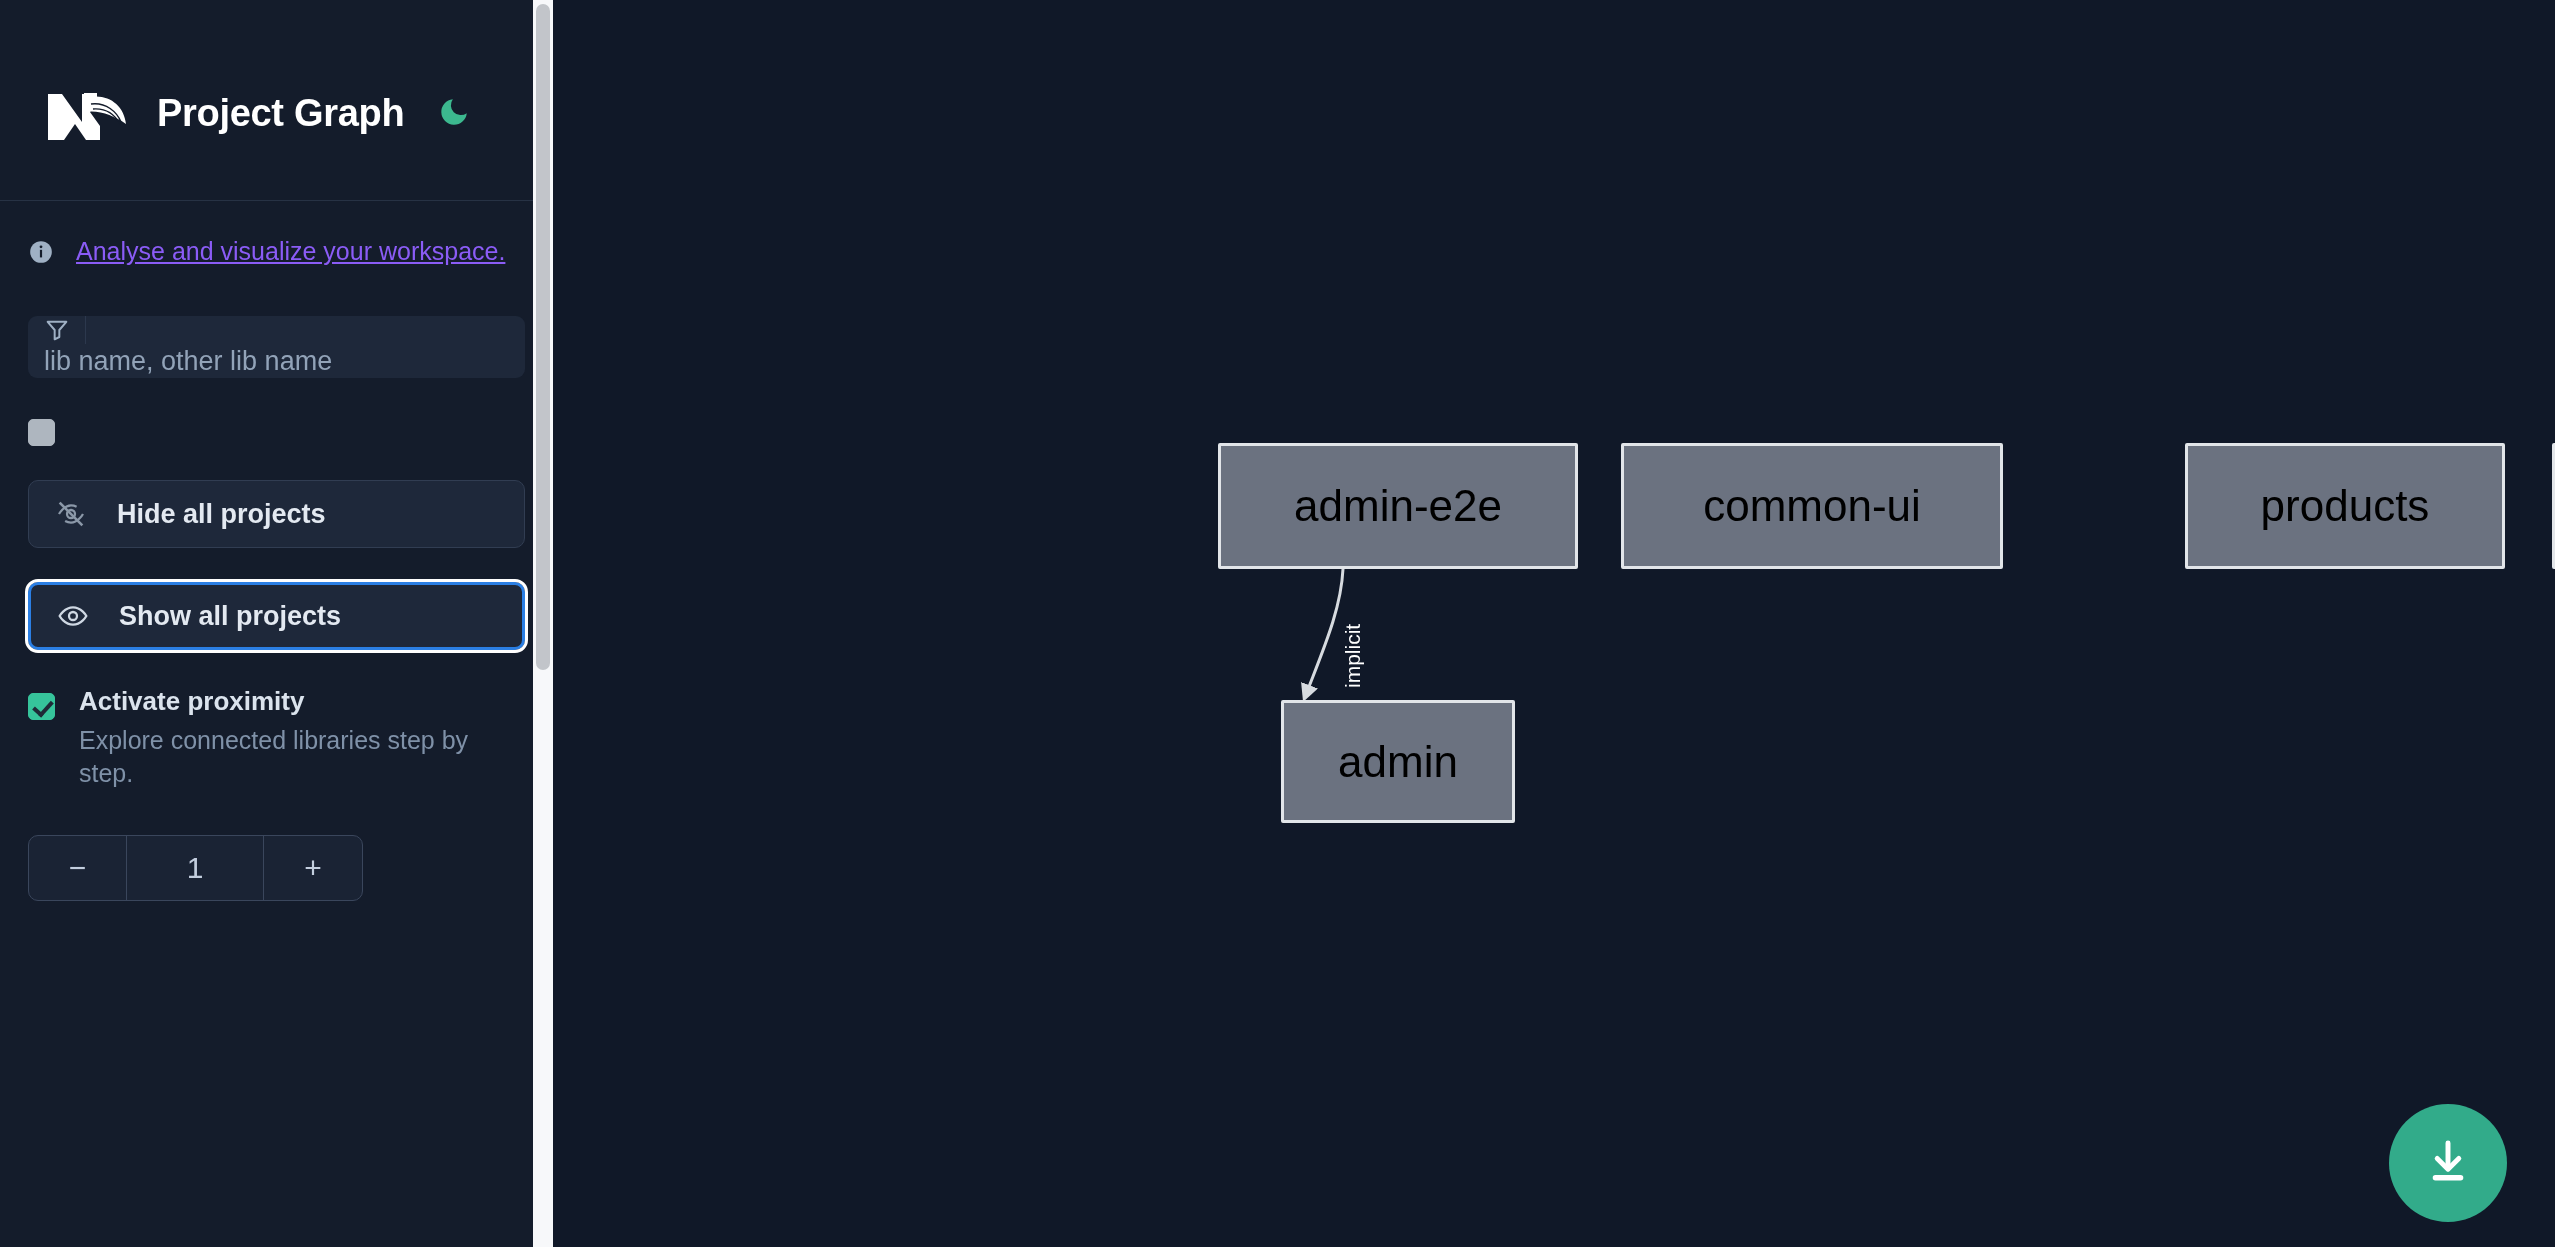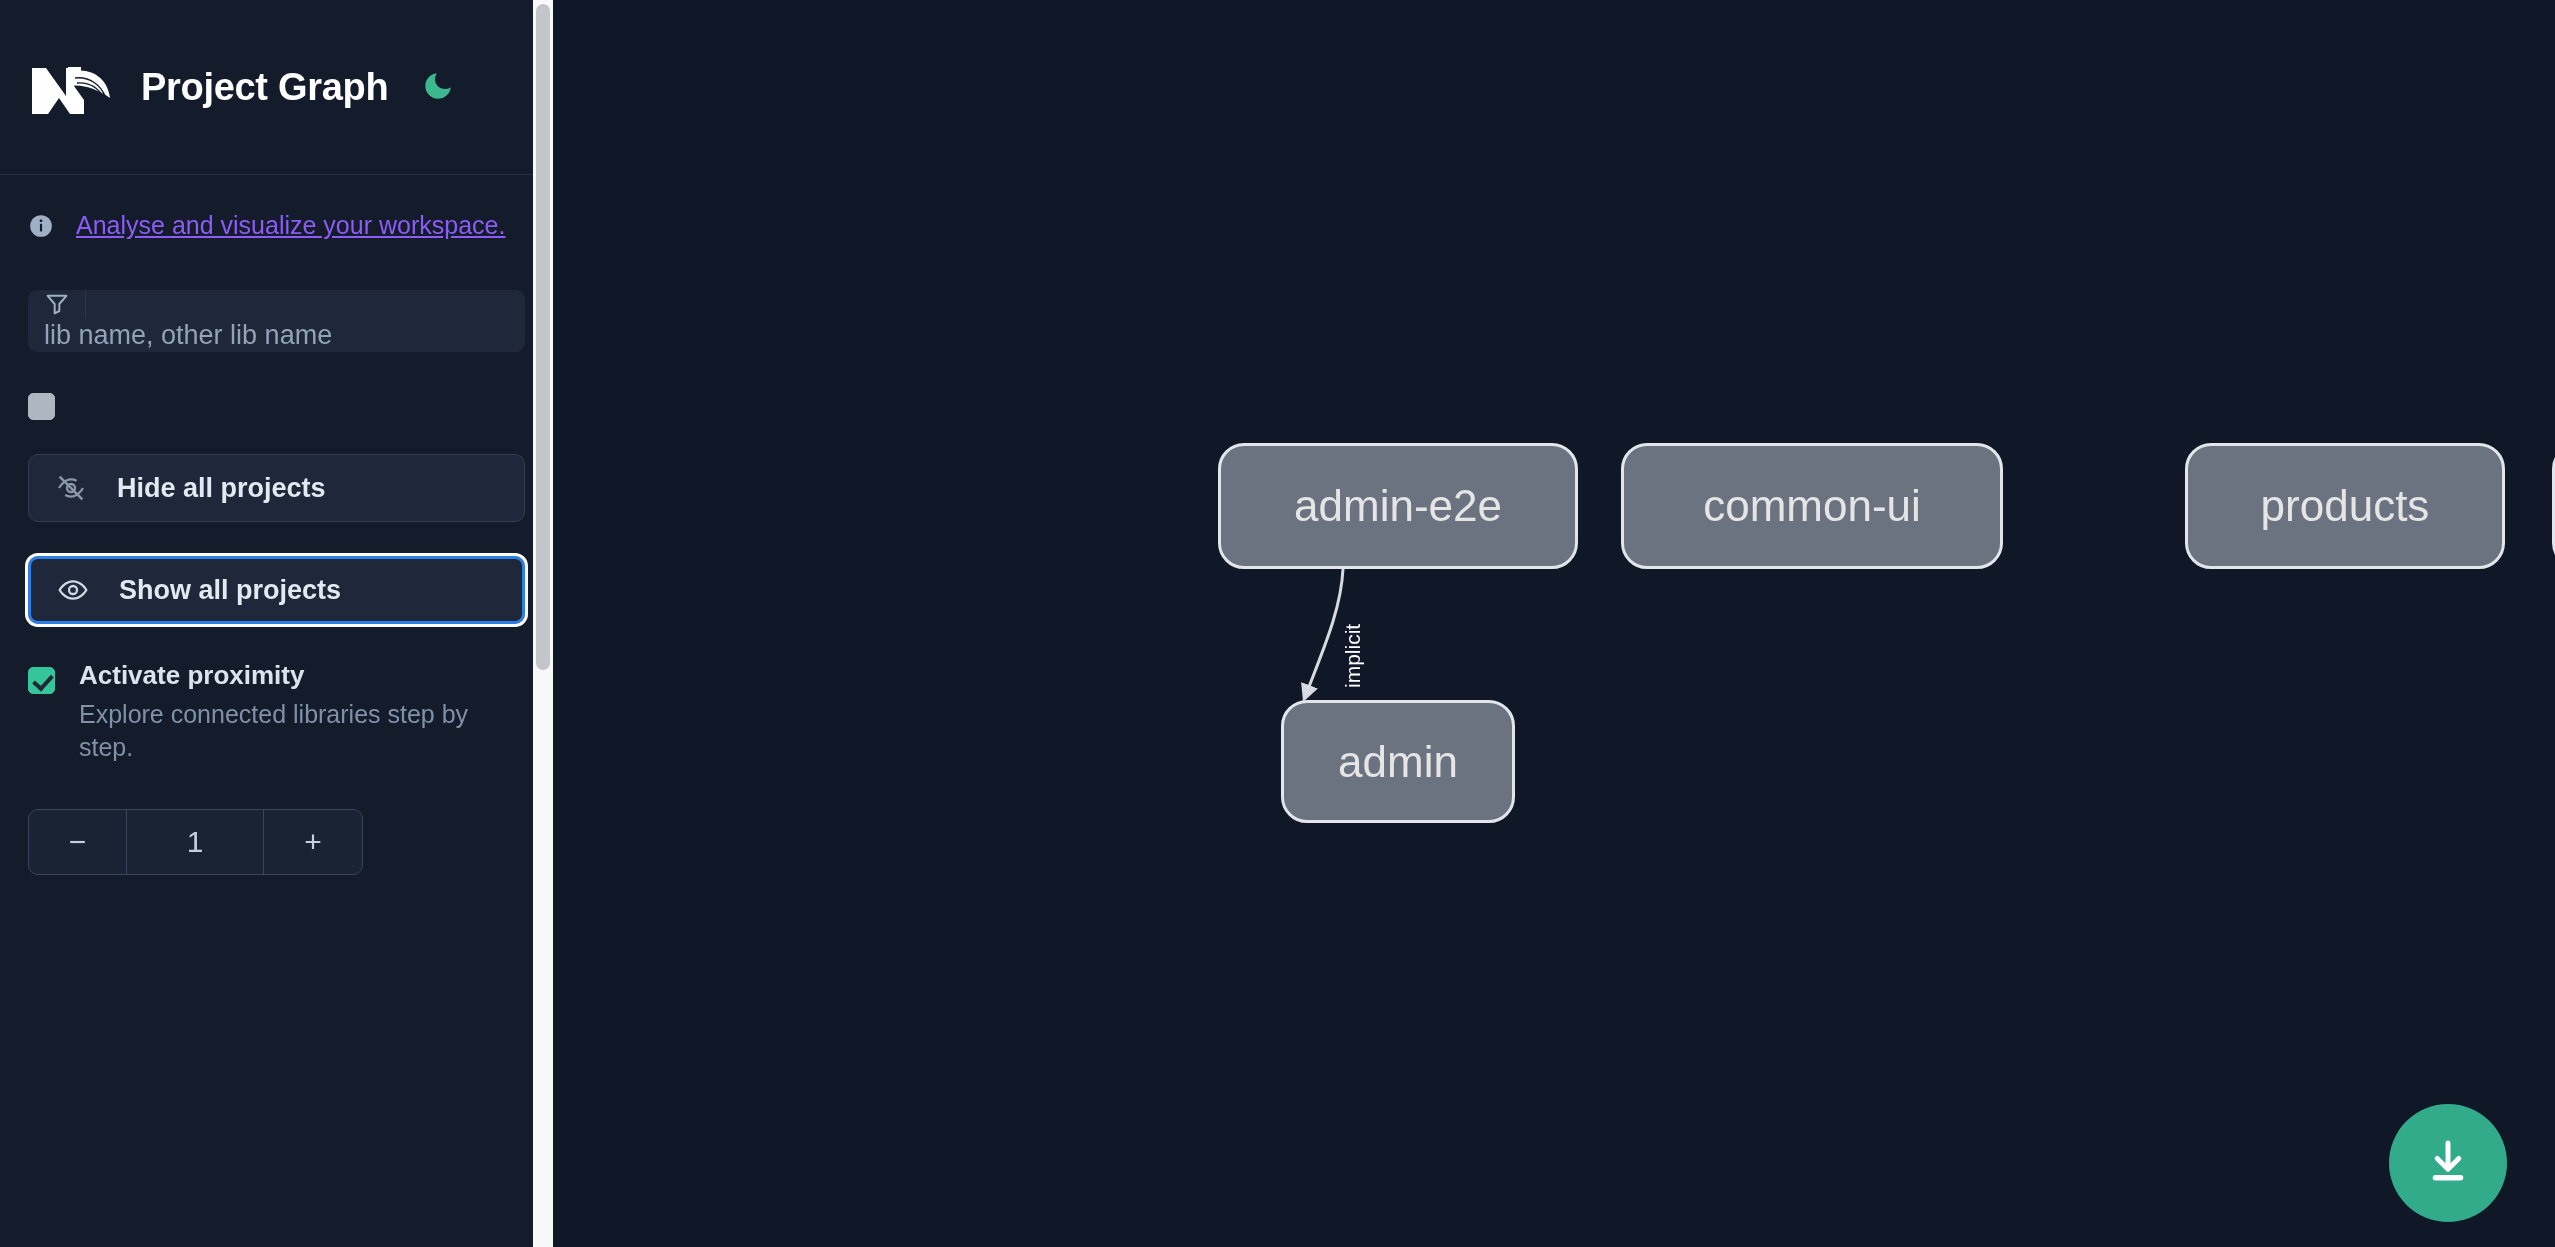--- a/index.html
+++ b/index.html
@@ -16,22 +16,23 @@
     position: relative;
     width: 553px; height: 1247px;
     background: #141c2b;
     flex: 0 0 553px;
   }
   .sidebar-inner { width: 553px; }
 
   .sb-header {
     height: 175px;
     display: flex; align-items: center;
-    padding: 0 28px;
+    padding: 0 44px;
     border-bottom: 1px solid #273244;
+    margin-top: 26px;
   }
   .nx-logo { width: 86px; height: 62px; flex: 0 0 86px; }
   .app-title {
     margin-left: 27px;
     font-size: 38px; font-weight: 700; color: #ffffff;
     letter-spacing: -0.3px;
     white-space: nowrap;
   }
   .moon-btn {
     margin-left: 30px; width: 40px; height: 40px;
@@ -160,23 +161,23 @@
   
   .graph {
     position: relative;
     flex: 1 1 auto; height: 1247px;
     background: #101828;
   }
   .node {
     position: absolute;
     background: #6b7280;
     border: 3px solid #e2e5e9;
-    border-radius: 26px;
+    border-radius: 2px;
     display: flex; align-items: center; justify-content: center;
-    color: #e5e5e5;
+    color: #000000;
     font-size: 44px;
     white-space: nowrap;
     cursor: pointer;
   }
   .edge-svg { position: absolute; left: 0; top: 0; width: 100%; height: 100%; pointer-events: none; }
   .edge-label {
     position: absolute;
     color: #ffffff; font-size: 21px;
     transform: rotate(-90deg);
     transform-origin: left top;

